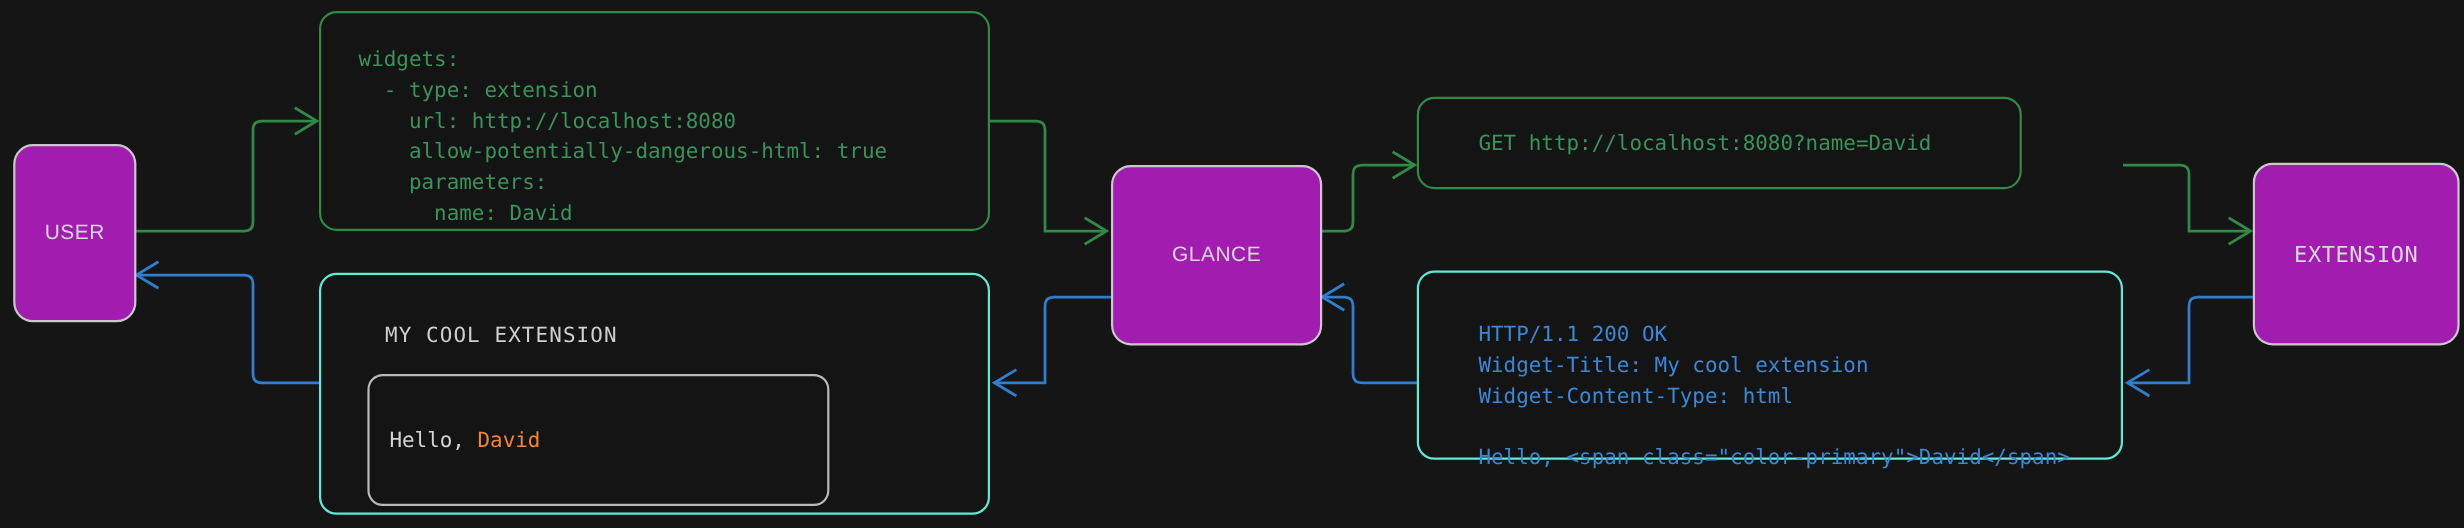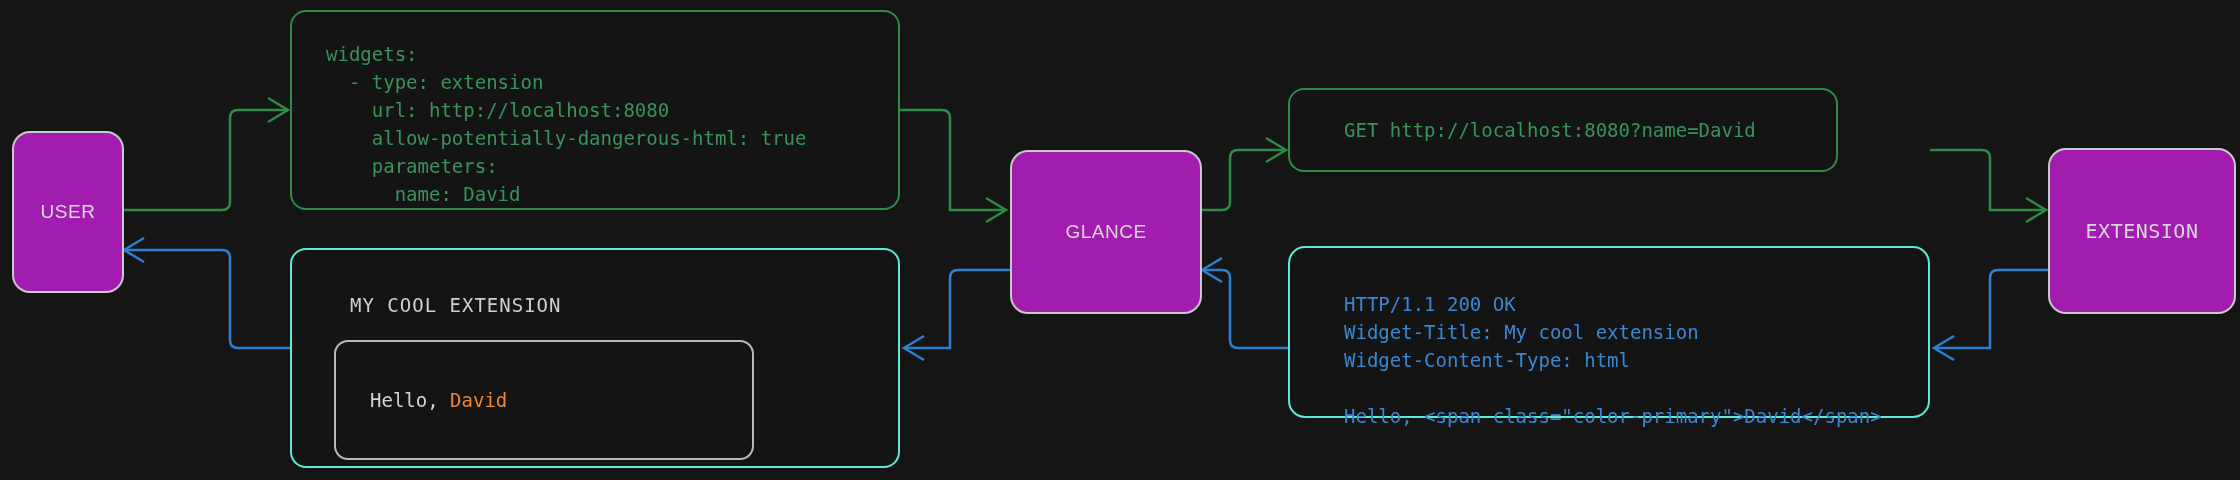--- a/index.html
+++ b/index.html
@@ -152,30 +152,30 @@
     url: http://localhost:8080
     allow-potentially-dangerous-html: true
     parameters:
       name: David</pre>
   </div>
 
   <div class="bubble green" style="left:1288px; top:88px; width:550px; height:84px; display:flex; align-items:center; padding-left:54px;">
     <pre class="code green-text">GET http://localhost:8080?name=David</pre>
   </div>
 
-  <div class="bubble blue" style="left:1288px; top:246px; width:642px; height:172px; padding:42px 0 0 54px;border-radius:17px;">
+  <div class="bubble blue" style="left:1288px; top:246px; width:642px; height:172px; padding:42px 0 0 54px;">
     <pre class="code blue-text">HTTP/1.1 200 OK
 Widget-Title: My cool extension
 Widget-Content-Type: html
 
 Hello, &lt;span class="color-primary"&gt;David&lt;/span&gt;</pre>
   </div>
 
   <div class="bubble blue" style="left:290px; top:248px; width:610px; height:220px;">
     <div class="widget-title" style="position:absolute; left:58px; top:44px;">MY COOL EXTENSION</div>
-    <div class="widget-inner" style="position:absolute; left:42px; top:90px; width:420px; height:120px;padding-left:16px;">
+    <div class="widget-inner" style="position:absolute; left:42px; top:90px; width:420px; height:120px;">
       <div class="line">
         <span>Hello, </span><span class="accent">David</span>
       </div>
     </div>
   </div>
 
 </div>
 
 </body></html>

